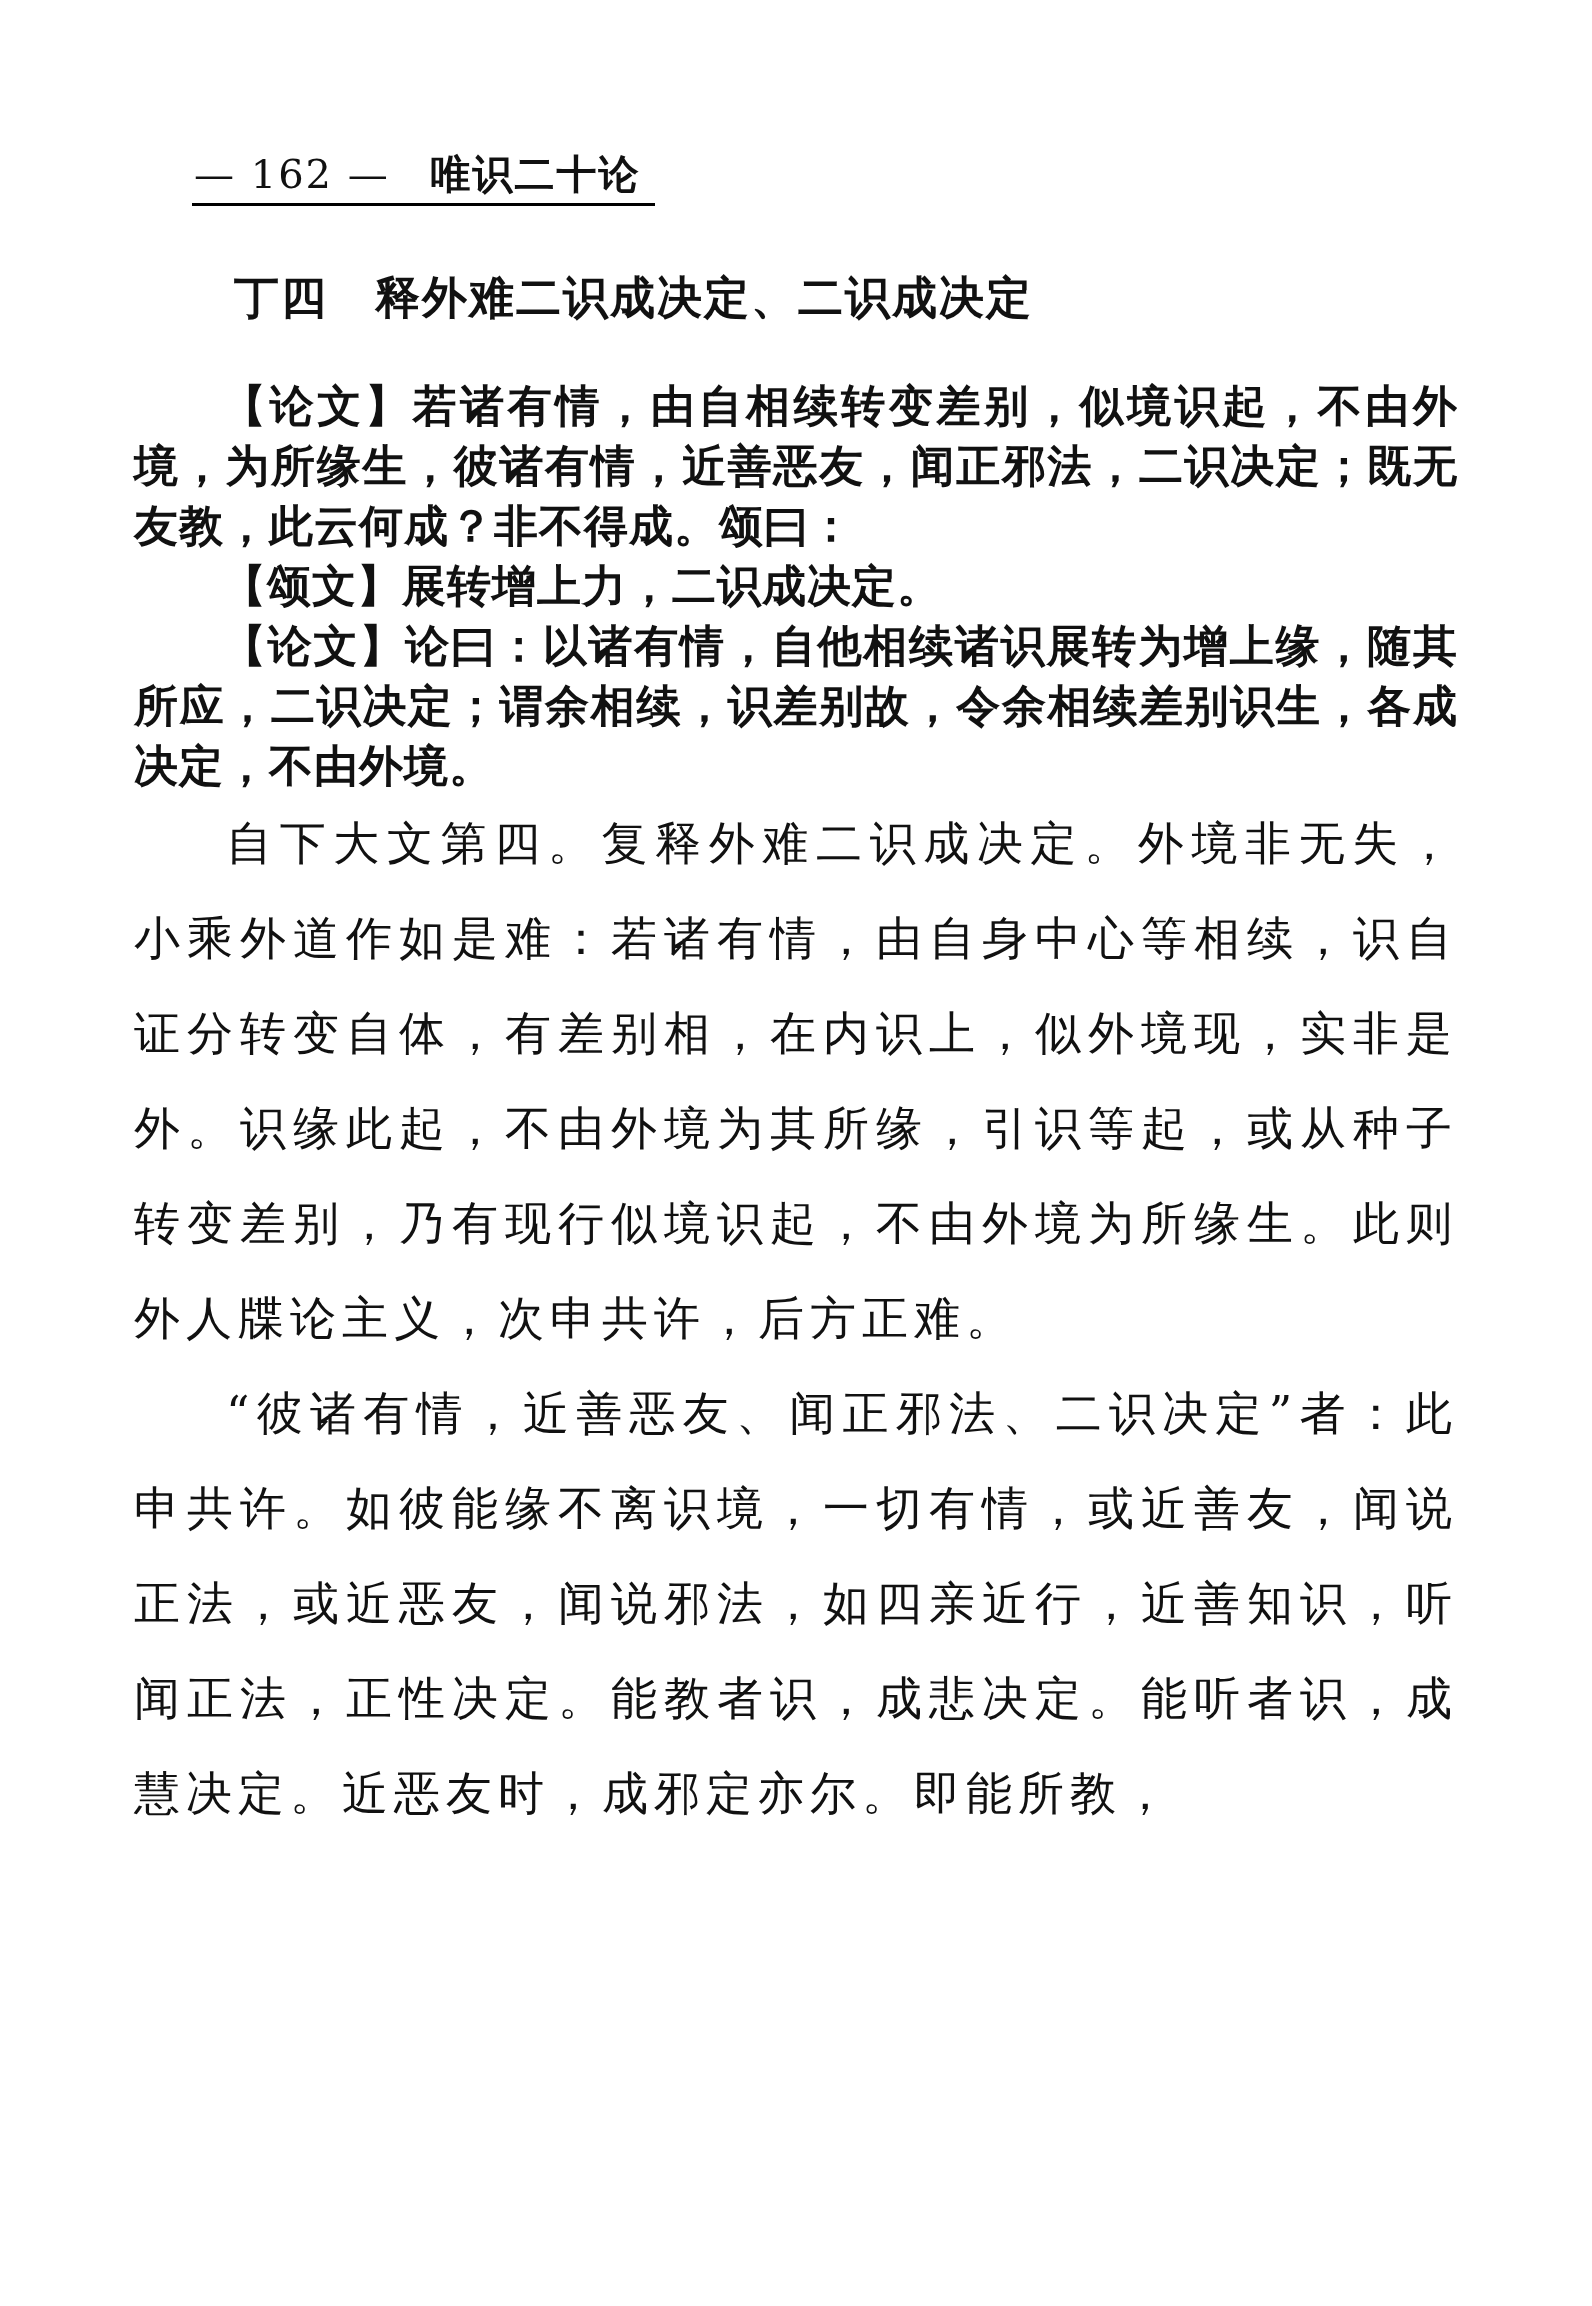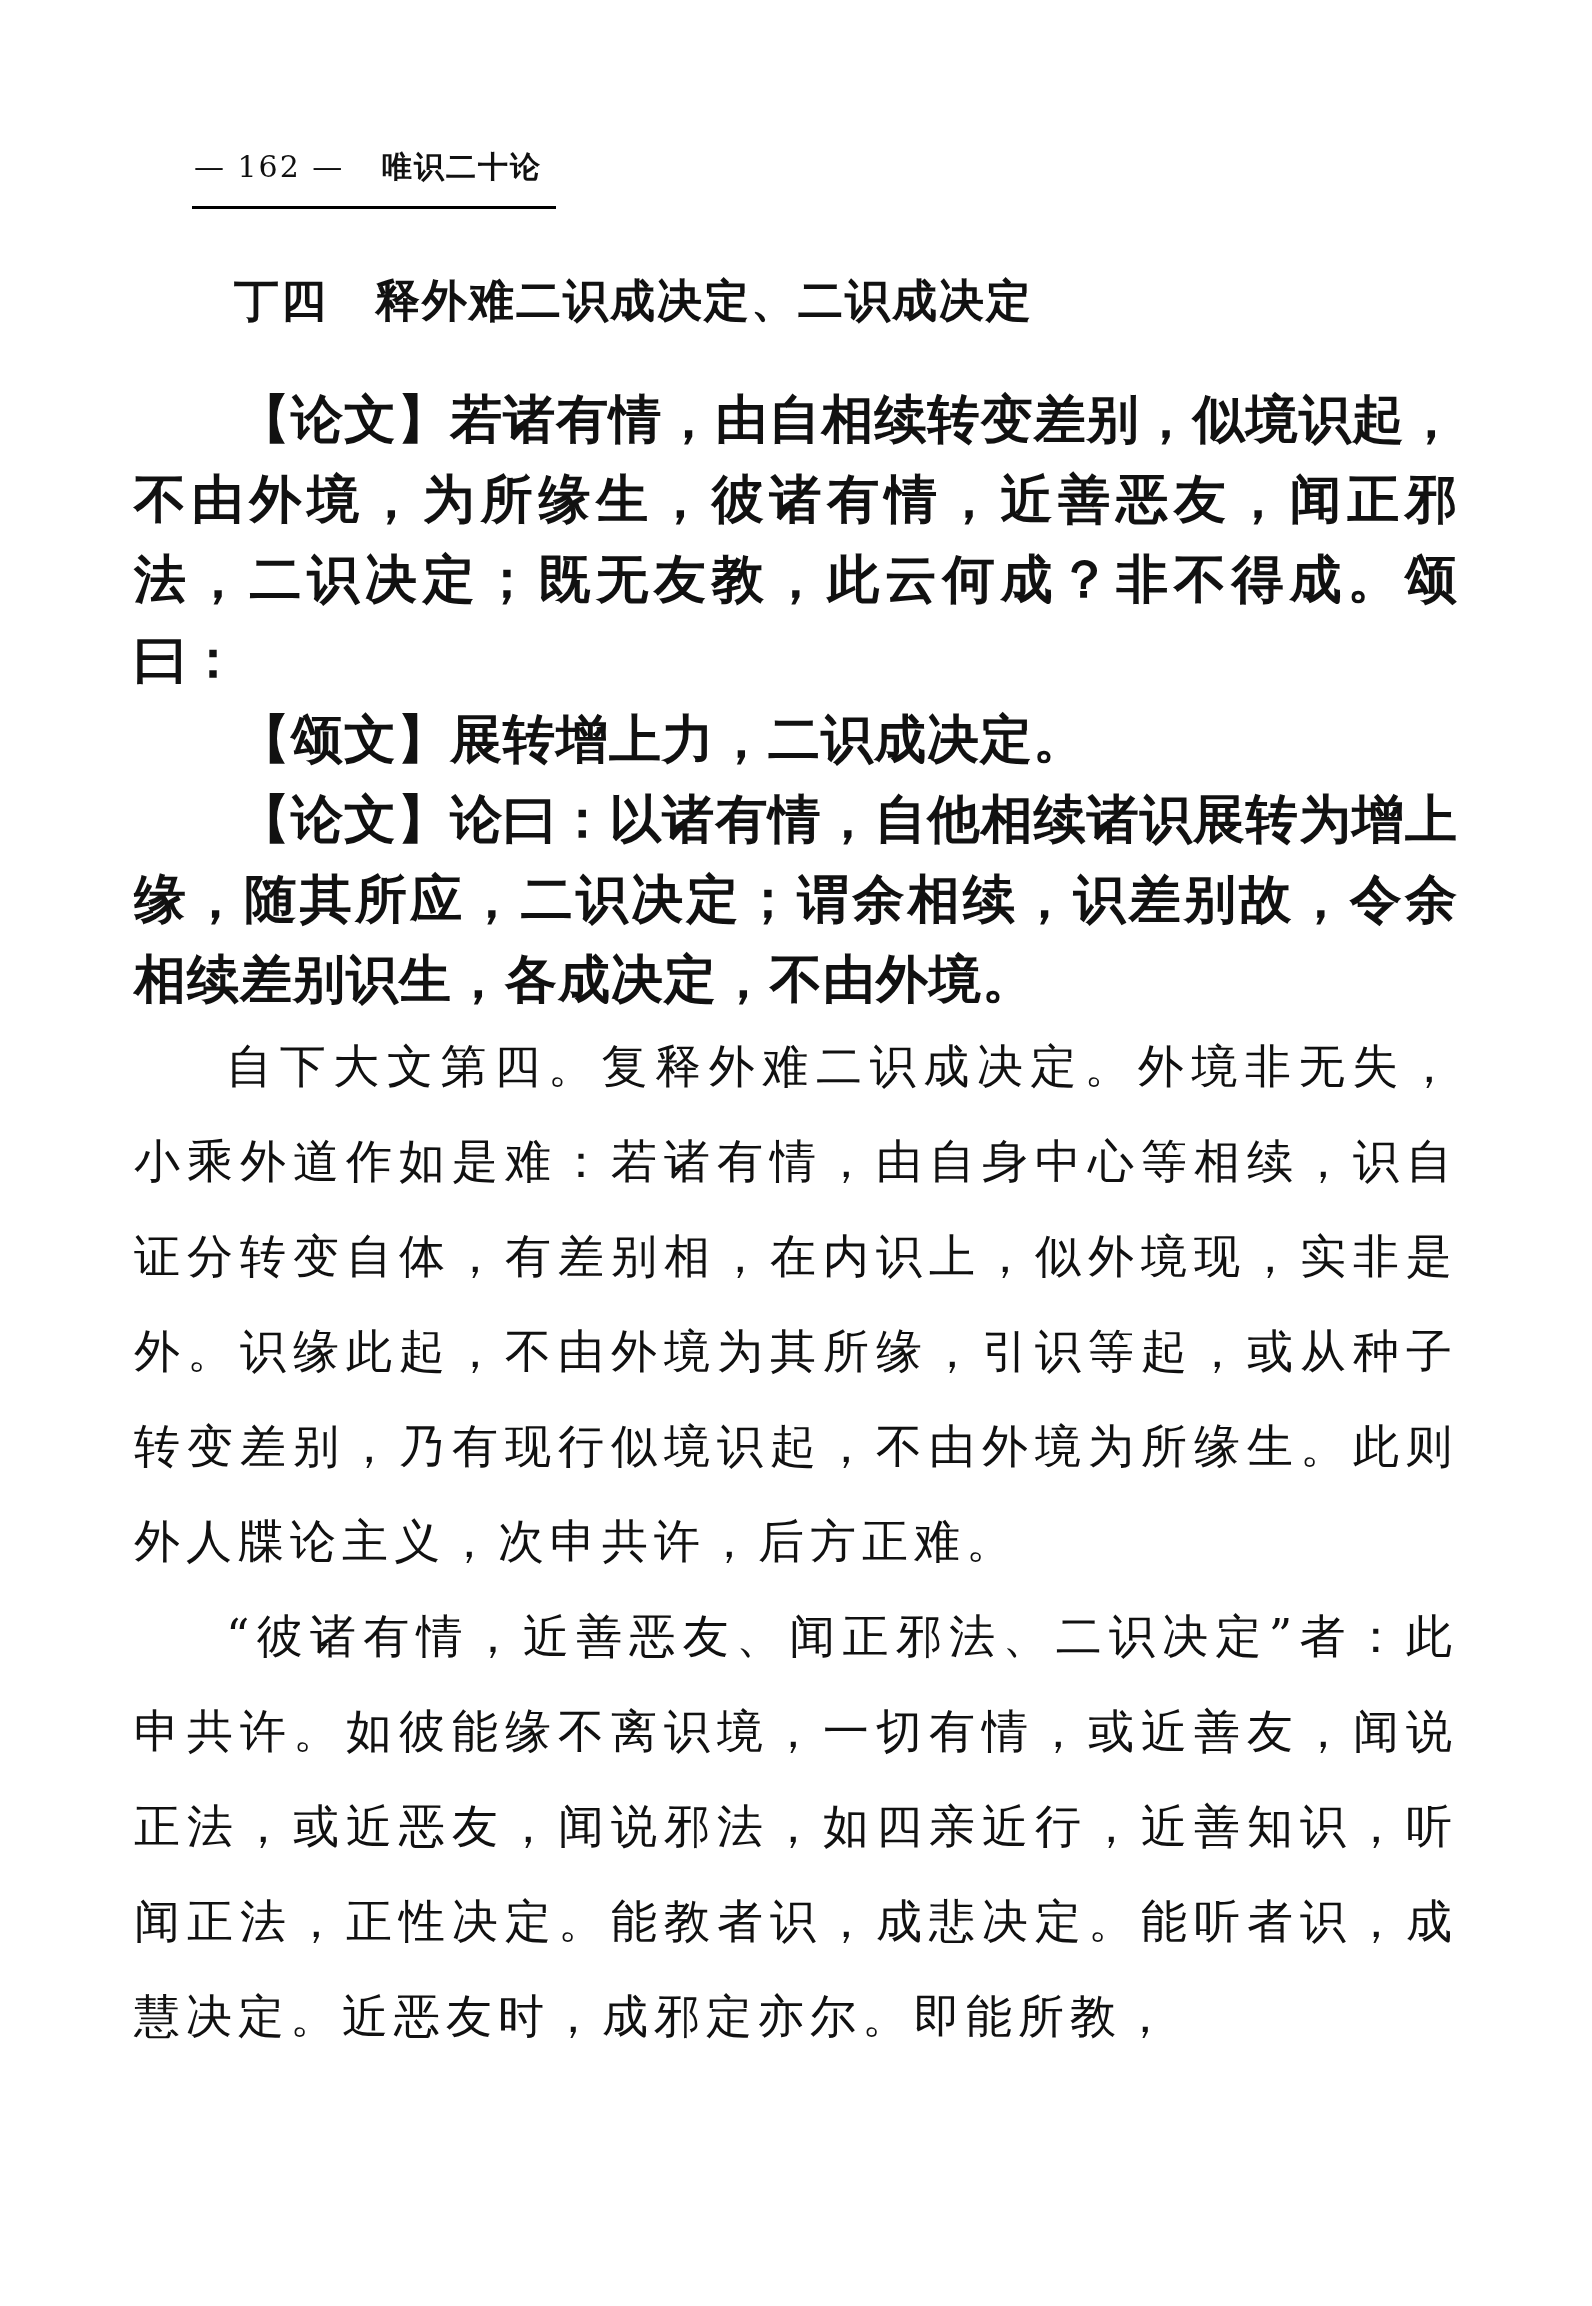--- a/index.html
+++ b/index.html
@@ -19,22 +19,22 @@
     font-family: "DejaVu Serif", serif;
   }
   
   .page-header {
     margin-top: 147px;
     margin-left: 58px;
   }
   .page-header-inner {
     display: inline-block;
     border-bottom: 3px solid #000000;
-    padding: 0 14px 18px 2px;
-    font-size: 30px;
+    padding: 0 14px 1px 2px;
+    font-size: 40px;
     letter-spacing: 2px;
     white-space: nowrap;
   }
   .page-header-inner .folio {
     font-family: "DejaVu Serif", serif;
   }
   .page-header-inner .book-title {
     margin-left: 26px;
     font-weight: bold;
   }
@@ -61,22 +61,22 @@
     letter-spacing: 2px;
   }
   .para {
     text-indent: 2em;
     text-align: justify;
     text-justify: inter-character;
     text-align-last: left;
     margin: 0;
   }
   .heiti-para {
-    font-size: 52px;
-    line-height: 80px;
+    font-size: 44px;
+    line-height: 60px;
     letter-spacing: 1px;
   }
   .lunwen-1 { margin-top: 52px; }
   .shuji-para {
     margin-top: 16px;
     font-size: 46px;
     line-height: 95px;
     letter-spacing: 6px;
   }
   .kaiti-para {

